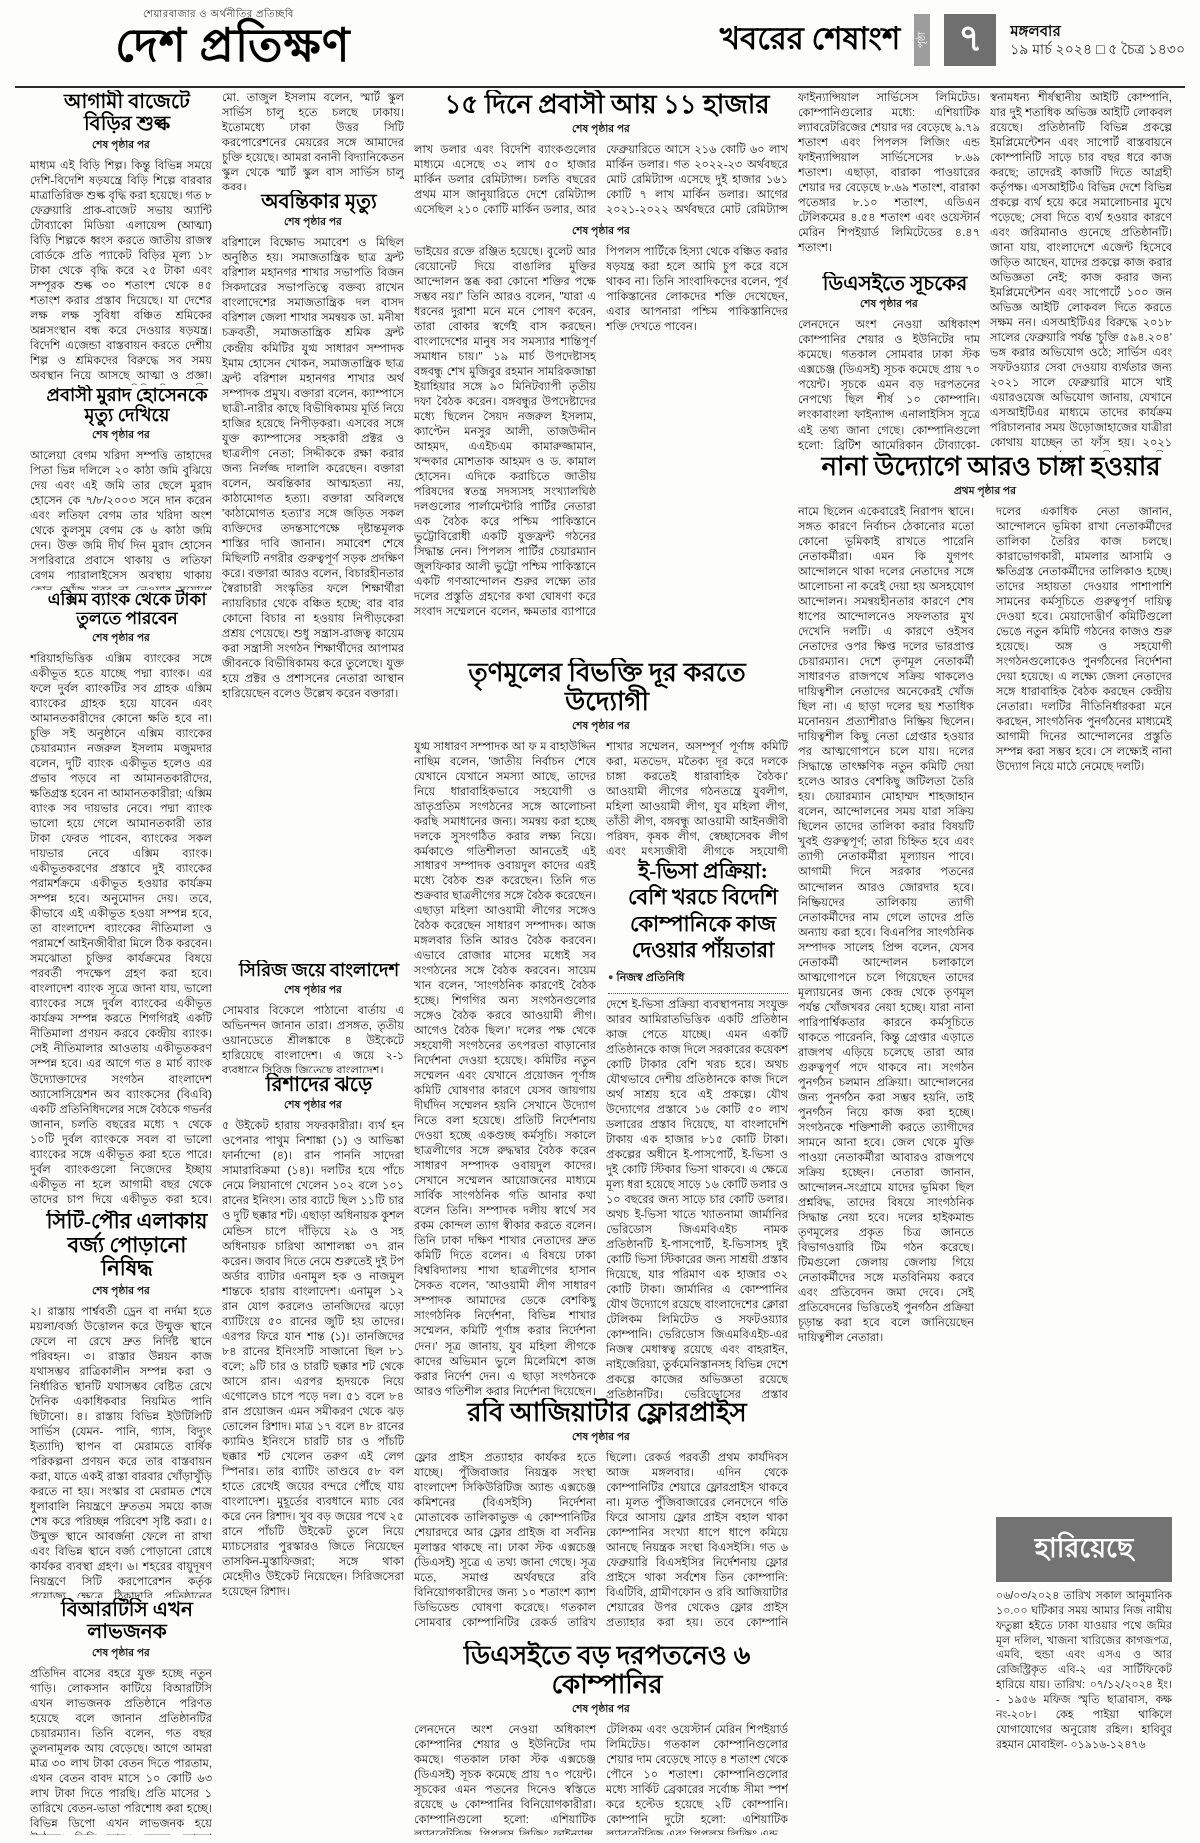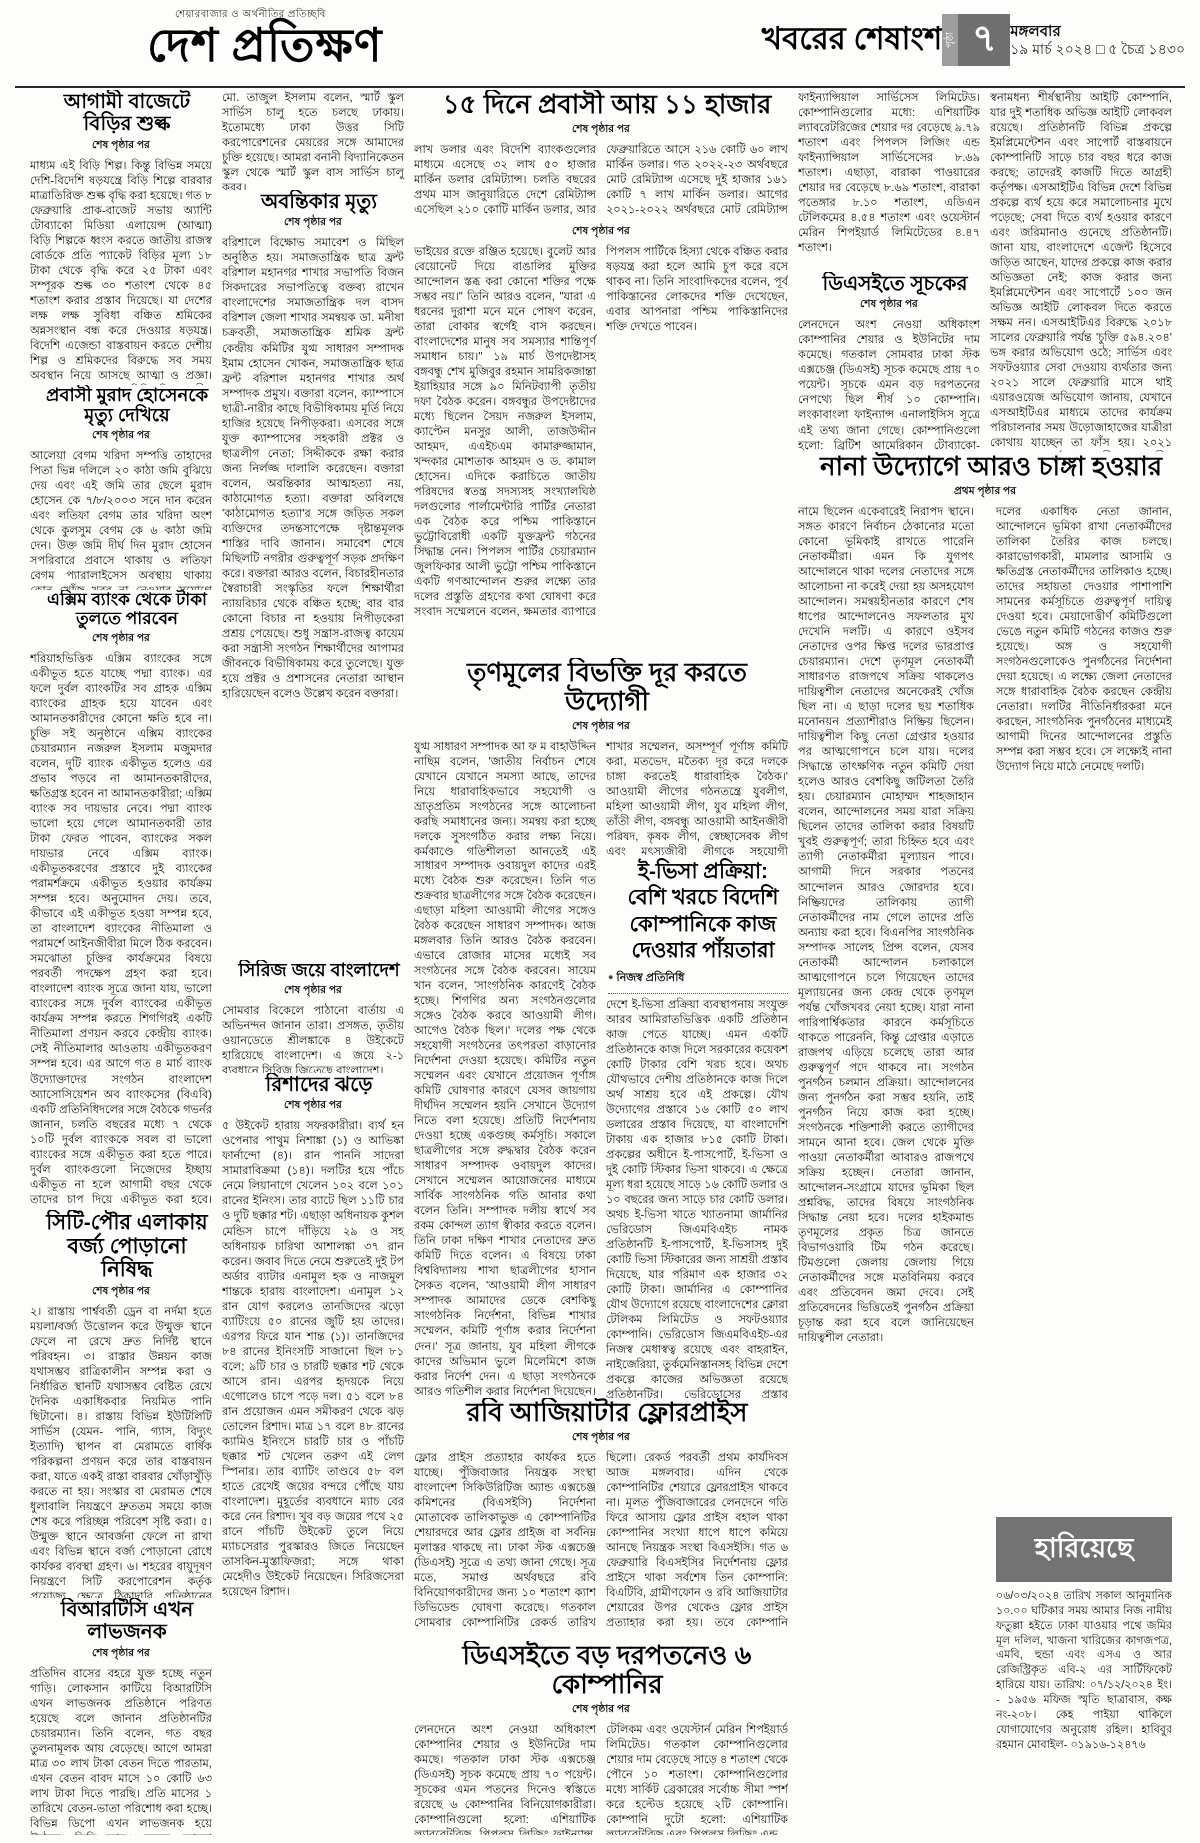--- a/index.html
+++ b/index.html
@@ -1,38 +1,38 @@
 <!DOCTYPE html>
 <html><head>
 <meta charset="utf-8">
 <style>
   html,body{margin:0;padding:0;background:#e8e8e8;}
   .page{position:relative;width:1200px;height:1843px;background:#fdfdfb;margin:0 auto;
         font-family:"Liberation Sans","DejaVu Sans",sans-serif;color:#111;overflow:hidden;}
   
   .header{position:absolute;left:15px;top:0;width:1170px;height:86px;border-bottom:2.5px solid #2a2a2a;}
-  .masthead{position:absolute;left:100px;top:6px;margin-left:32px;}
+  .masthead{position:absolute;left:100px;top:6px;}
   .tagline{font-size:10px;color:#333;letter-spacing:.5px;margin-left:28px;}
   .mast-title{font-size:46px;font-weight:bold;color:#000;line-height:1.0;
               font-family:"Liberation Serif","DejaVu Serif",serif;letter-spacing:1px;}
-  .hdr-right{position:absolute;right:0;top:14px;display:flex;align-items:center;gap:0;}
+  .hdr-right{position:absolute;right:0;top:14px;display:flex;align-items:center;gap:14px;}
   .section-title{font-size:31px;font-weight:bold;color:#000;
                  font-family:"Liberation Serif","DejaVu Serif",serif;white-space:nowrap;}
   .page-label-box{background:#9d9d9d;color:#fff;font-size:10px;width:16px;height:52px;
                   display:flex;align-items:center;justify-content:center;
                   writing-mode:vertical-rl;transform:rotate(180deg);}
   .page-num-box{background:#6f6f6f;color:#fff;font-size:38px;font-weight:bold;width:52px;height:52px;
                 display:flex;align-items:center;justify-content:center;}
   .date-block{line-height:1.25;}
   .date-day{font-size:15px;font-weight:bold;}
   .date-full{font-size:14px;color:#222;}
   
   .art{position:absolute;overflow:hidden;}
   .hl{margin:0 0 2px 12px;font-size:20px;font-weight:bold;text-align:center;line-height:1.12;
-      font-family:Liberation Sans, sans-serif;color:#000;}
+      font-family:Liberation Serif, serif;color:#000;}
   .hl.big{font-size:26px;}
   .hl.stack{font-size:21px;line-height:1.25;}
   .sub{font-size:10.5px;font-weight:bold;text-align:center;margin:1px 0 4px 0;}
   .byline{font-size:11px;font-weight:bold;text-align:left;margin:6px 0 3px 2px;
           border-bottom:1px dotted #555;padding-bottom:5px;}
   .byline .dot{color:#444;font-size:9px;vertical-align:1px;}
   .body{font-size:11.3px;line-height:1.33;text-align:justify;color:#101010;}
   .cols2{column-count:2;column-gap:10px;column-fill:auto;height:100%;}
   .two-sub{display:flex;gap:22px;}
   .two-sub>div{width:182px;overflow:hidden;}

